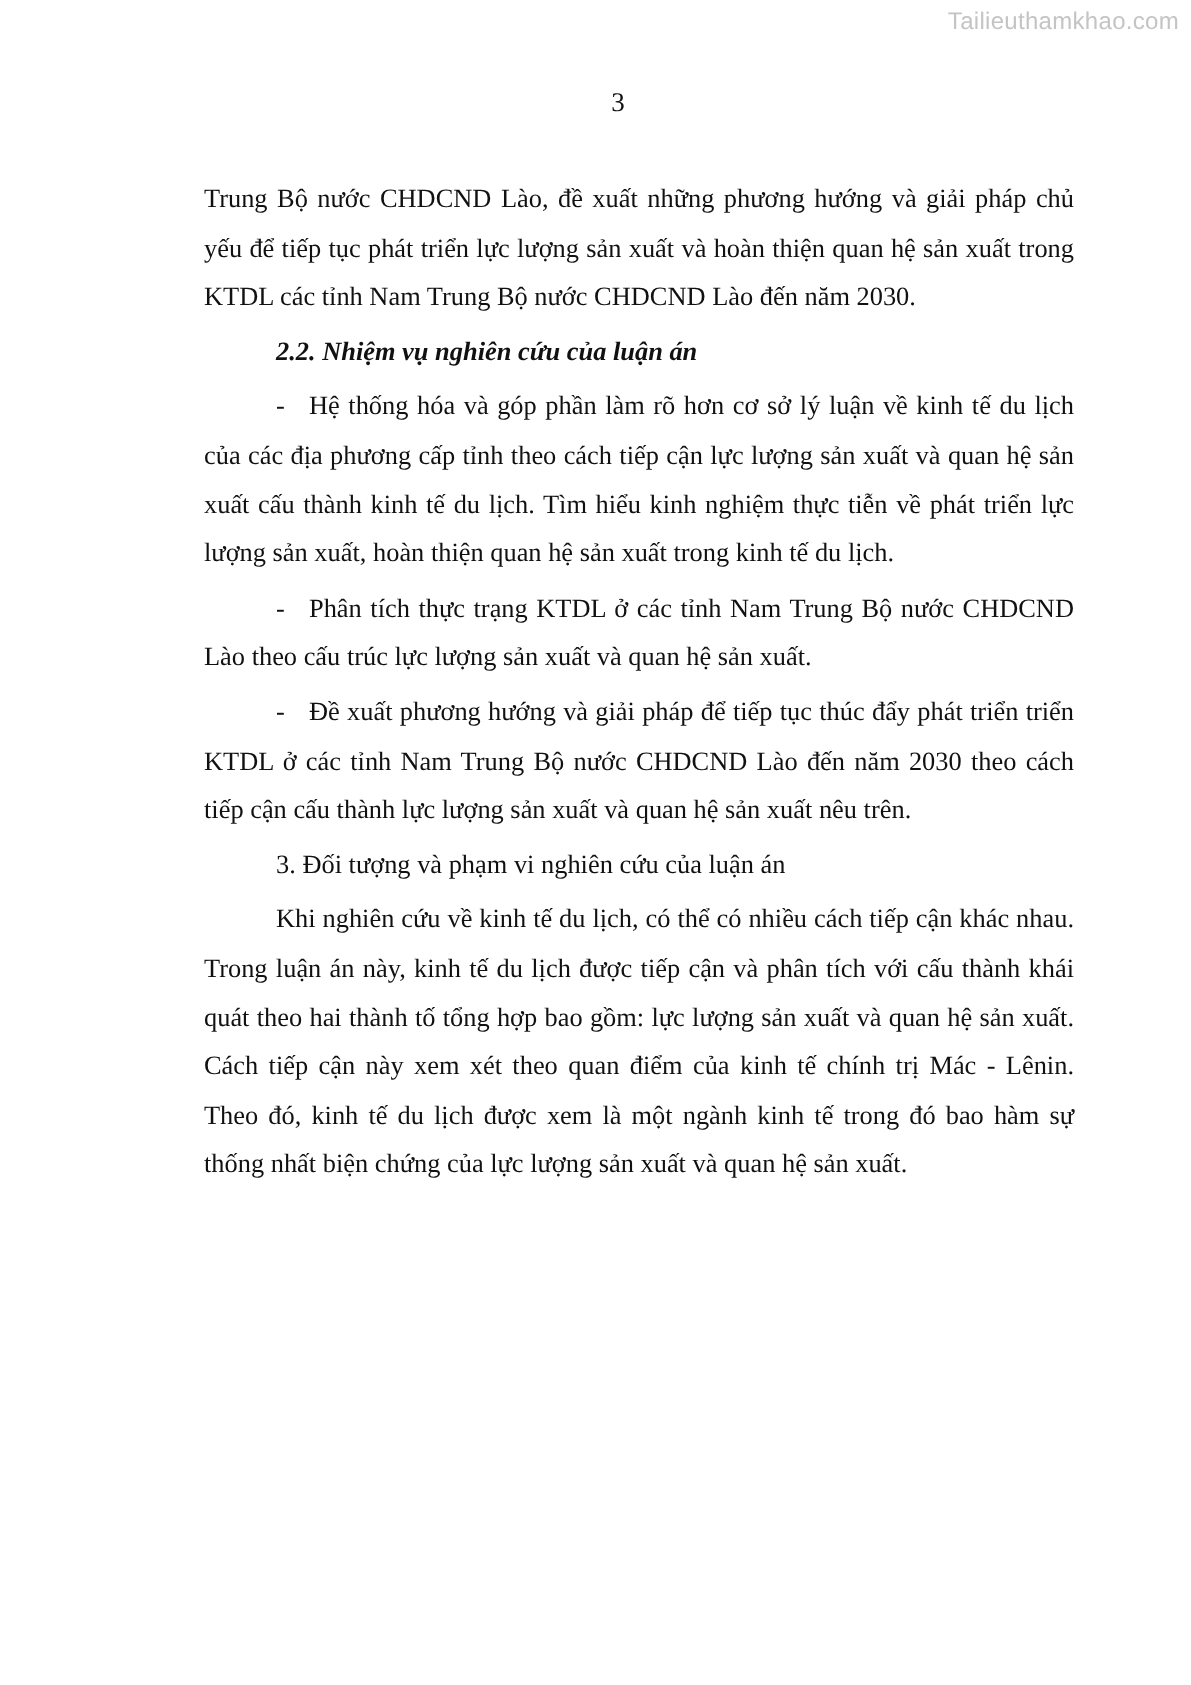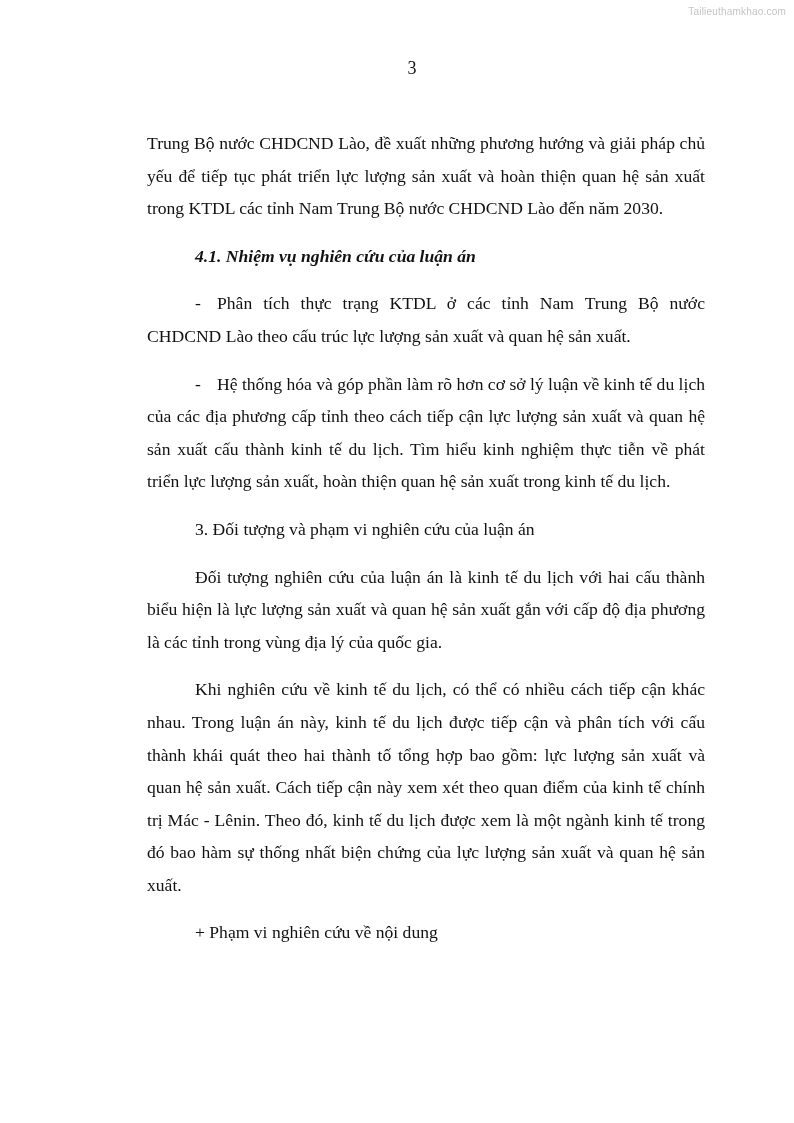--- a/index.html
+++ b/index.html
@@ -1,57 +1,56 @@
 <!DOCTYPE html>
 <html><head>
   <meta charset="utf-8">
   <style>
     html, body { margin: 0; padding: 0; background: #ffffff; }
     body { width: 794px; height: 1123px; position: relative; overflow: hidden; }
     .watermark {
       position: absolute; top: 6px; right: 8px;
-      font-family: "Liberation Sans", sans-serif; font-size: 10px;
+      font-family: "Liberation Sans", sans-serif; font-size: 16px;
       color: #c4c4c4; letter-spacing: 0.2px;
     }
     .page-number {
       position: absolute; top: 58px; left: 0; width: 794px; text-align: center;
       font-family: "Liberation Serif", serif; font-size: 18px; color: #111;
       padding-left: 30px; box-sizing: border-box;
     }
     .content {
       position: absolute; top: 112px; left: 132px; width: 588px;
       font-family: "Liberation Serif", serif; font-size: 17.6px; color: #111;
       line-height: 32.6px;
     }
-    .p { margin: 15px; text-align: justify; text-align-last: auto; }
+    .p { margin: 4px; text-align: justify; text-align-last: auto; }
     .indent { text-indent: 48px; }
     .h-italic { font-weight: bold; font-style: italic; padding-left: 48px; }
     .h-bold { font-weight: normal; padding-left: 48px; }
     .dash-item { text-indent: 48px; }
     .dash { display: inline-block; width: 22px; text-indent: 0; }
   </style>
 </head>
 <body>
 
 <div class="watermark">Tailieuthamkhao.com</div>
 <div class="page-number">3</div>
 
 <div class="content">
   <p class="p">Trung Bộ nước CHDCND Lào, đề xuất những phương hướng và giải pháp chủ yếu để tiếp tục phát triển lực lượng sản xuất và hoàn thiện quan hệ sản xuất trong KTDL các tỉnh Nam Trung Bộ nước CHDCND Lào đến năm 2030.</p>
 
-  <p class="p h-italic">4.1. Nhiệm vụ nghiên cứu của luận án</p>
+  <p class="p h-italic">2.2. Nhiệm vụ nghiên cứu của luận án</p>
+
+  <p class="p dash-item"><span class="dash">-</span><span>Hệ thống hóa và góp phần làm rõ hơn cơ sở lý luận về kinh tế du lịch của các địa phương cấp tỉnh theo cách tiếp cận lực lượng sản xuất và quan hệ sản xuất cấu thành kinh tế du lịch. Tìm hiểu kinh nghiệm thực tiễn về phát triển lực lượng sản xuất, hoàn thiện quan hệ sản xuất trong kinh tế du lịch.</span></p>
 
   <p class="p dash-item"><span class="dash">-</span><span>Phân tích thực trạng KTDL ở các tỉnh Nam Trung Bộ nước CHDCND Lào theo cấu trúc lực lượng sản xuất và quan hệ sản xuất.</span></p>
 
-  <p class="p dash-item"><span class="dash">-</span><span>Hệ thống hóa và góp phần làm rõ hơn cơ sở lý luận về kinh tế du lịch của các địa phương cấp tỉnh theo cách tiếp cận lực lượng sản xuất và quan hệ sản xuất cấu thành kinh tế du lịch. Tìm hiểu kinh nghiệm thực tiễn về phát triển lực lượng sản xuất, hoàn thiện quan hệ sản xuất trong kinh tế du lịch.</span></p>
-
+  <p class="p dash-item"><span class="dash">-</span><span>Đề xuất phương hướng và giải pháp để tiếp tục thúc đẩy phát triển triển KTDL ở các tỉnh Nam Trung Bộ nước CHDCND Lào đến năm 2030 theo cách tiếp cận cấu thành lực lượng sản xuất và quan hệ sản xuất nêu trên.</span></p>
 
   <p class="p h-bold">3. Đối tượng và phạm vi nghiên cứu của luận án</p>
 
 
-  <p class="p indent">Đối tượng nghiên cứu của luận án là kinh tế du lịch với hai cấu thành biểu hiện là lực lượng sản xuất và quan hệ sản xuất gắn với cấp độ địa phương là các tỉnh trong vùng địa lý của quốc gia.</p>
 
 
   <p class="p indent">Khi nghiên cứu về kinh tế du lịch, có thể có nhiều cách tiếp cận khác nhau. Trong luận án này, kinh tế du lịch được tiếp cận và phân tích với cấu thành khái quát theo hai thành tố tổng hợp bao gồm: lực lượng sản xuất và quan hệ sản xuất. Cách tiếp cận này xem xét theo quan điểm của kinh tế chính trị Mác - Lênin. Theo đó, kinh tế du lịch được xem là một ngành kinh tế trong đó bao hàm sự thống nhất biện chứng của lực lượng sản xuất và quan hệ sản xuất.</p>
 
-  <p class="p h-bold">+ Phạm vi nghiên cứu về nội dung</p>
 
 </div>
 
 </body></html>

